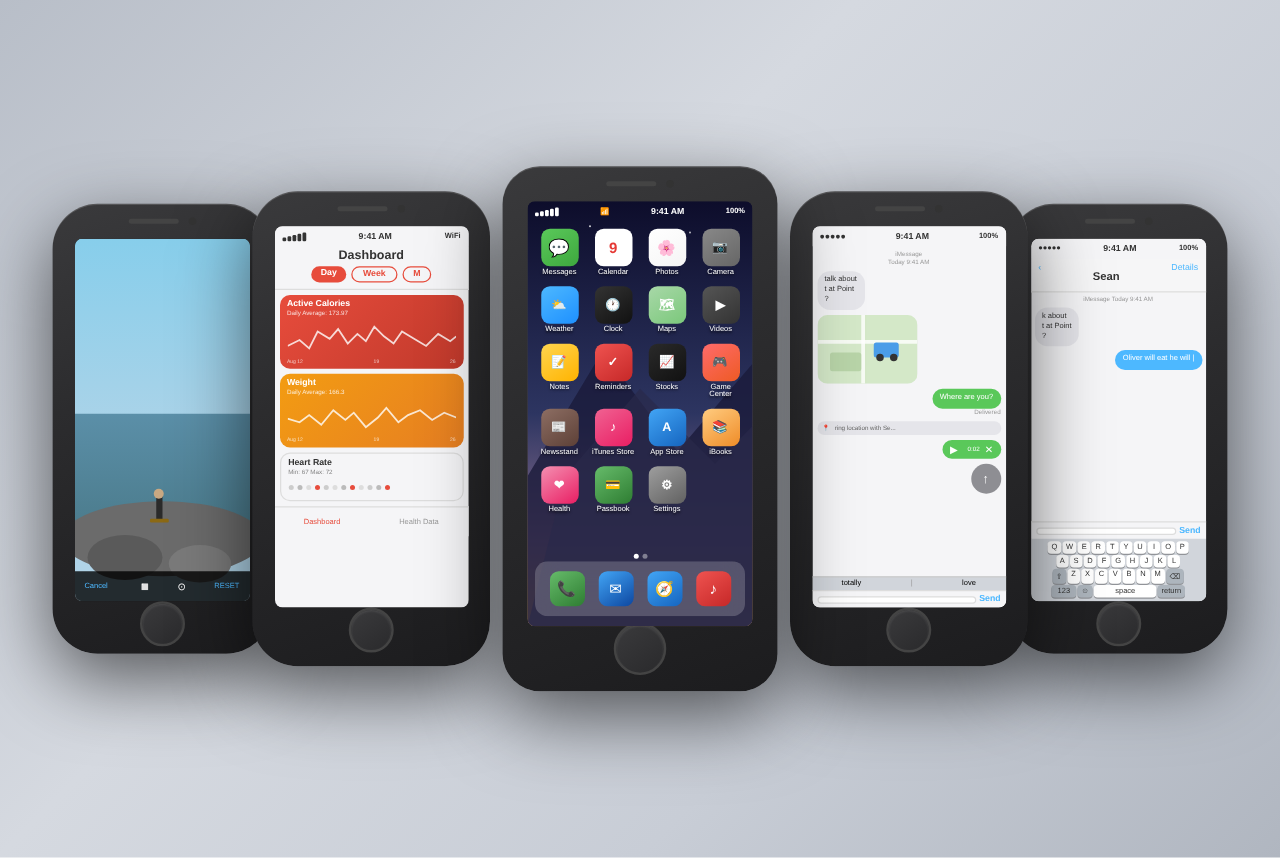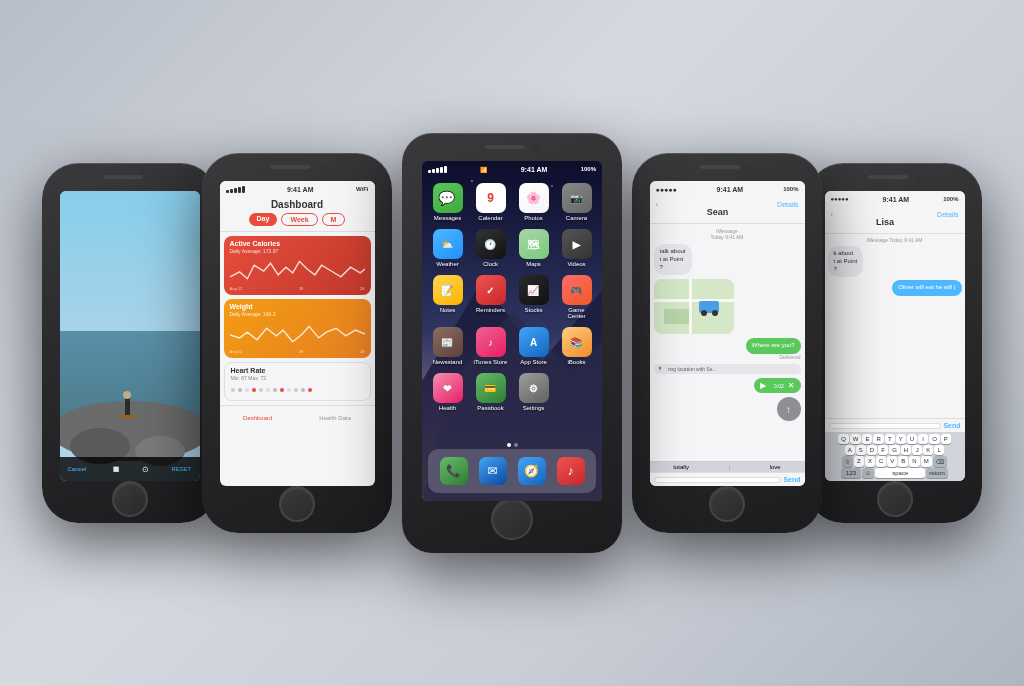--- a/index.html
+++ b/index.html
@@ -845,25 +845,20 @@
     </div>
     <div class="phone-screen">
       <div class="messages-screen" style="position:relative;">
 
         <div class="status-bar" style="background:#f5f5f7;color:#333;">
           <span style="font-size:7px;color:#333;">●●●●●</span>
           <span style="font-size:7px;font-weight:bold;color:#333;">9:41 AM</span>
           <span style="font-size:6px;color:#333;">100%</span>
         </div>
 
-        <div class="msg-header">
-          <span style="font-size:7px;color:#4db8ff;float:left;">‹</span>
-          <span class="msg-contact">Sean</span>
-          <span class="msg-details-link">Details</span>
-        </div>
 
         <div class="msg-body">
 
           <div style="text-align:center;font-size:5px;color:#999;">
             <span>iMessage</span>
             <br>
             <span>Today 9:41 AM</span>
           </div>
 
           <div class="msg-bubble-left">
@@ -939,21 +934,21 @@
       <div class="messages2-screen">
 
         <div class="status-bar" style="background:#f5f5f7;color:#333;">
           <span style="font-size:6px;color:#333;">●●●●●</span>
           <span style="font-size:7px;font-weight:bold;color:#333;">9:41 AM</span>
           <span style="font-size:6px;color:#333;">100%</span>
         </div>
 
         <div class="msg-header">
           <span style="font-size:7px;color:#4db8ff;float:left;">‹</span>
-          <span class="msg-contact">Lisa</span>
+          <span class="msg-contact">Sean</span>
           <span class="msg-details-link">Details</span>
         </div>
 
         <div style="flex:1;overflow:hidden;padding:3px;display:flex;flex-direction:column;gap:3px;">
           <div style="text-align:center;font-size:5px;color:#999;">
             <span>iMessage</span>
             <span>Today 9:41 AM</span>
           </div>
 
           <div class="msg-bubble-left">

